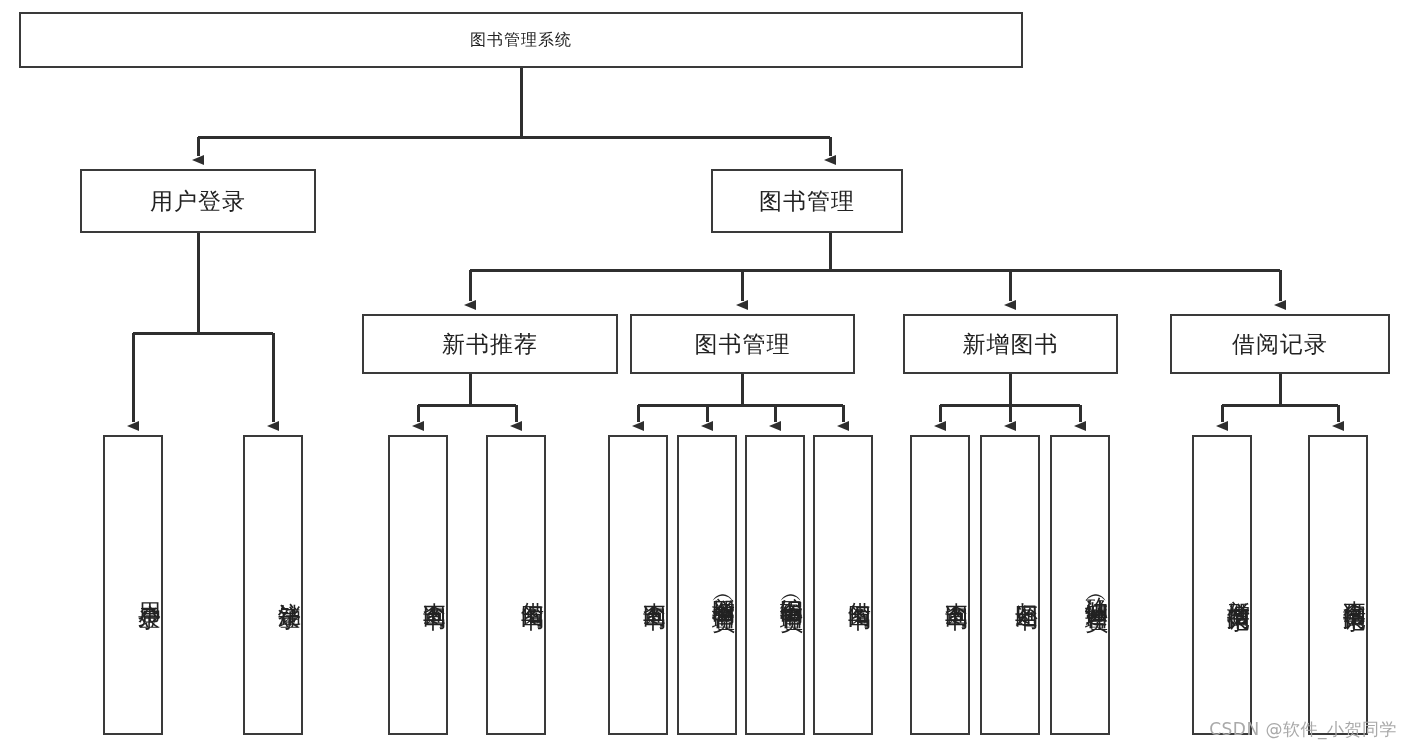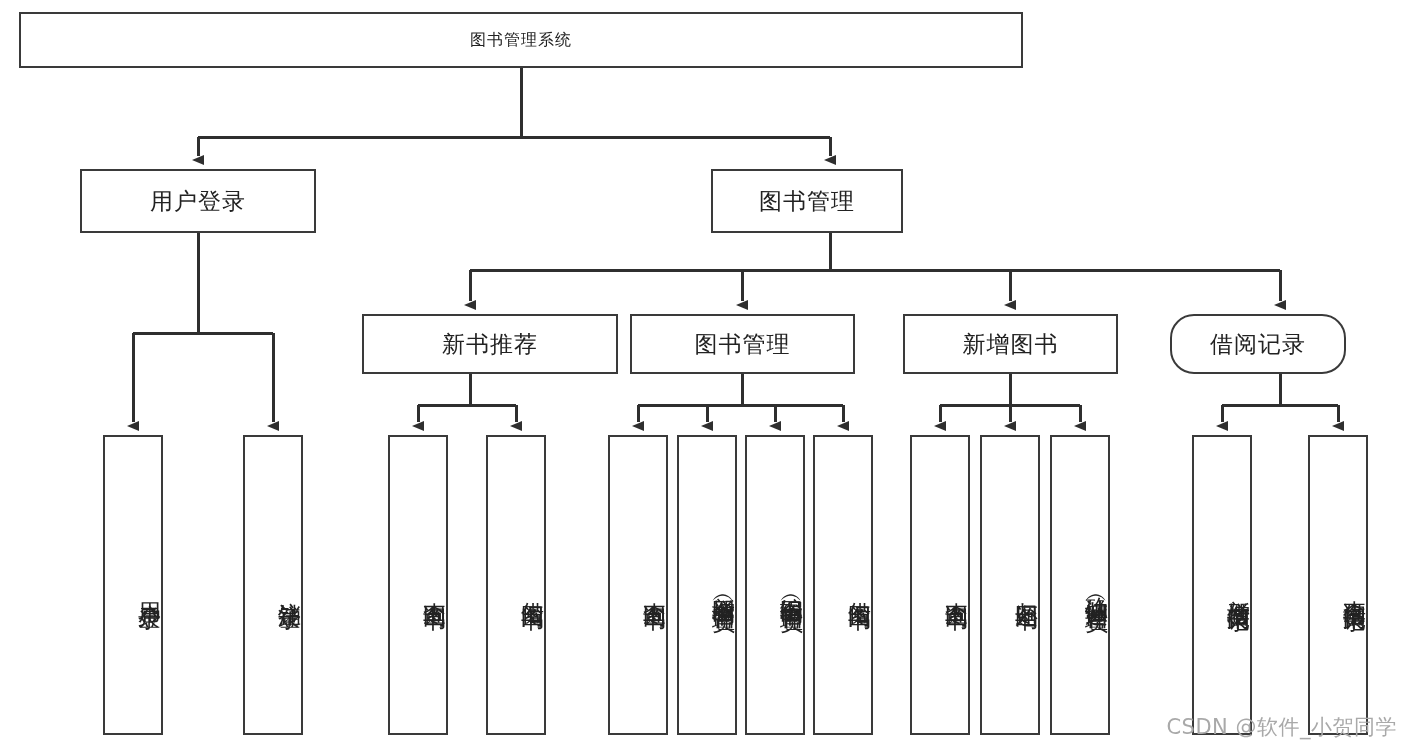--- a/index.html
+++ b/index.html
@@ -55,21 +55,21 @@
   }
   .node-v .vlabel {
     writing-mode: vertical-rl;
     text-orientation: upright;
     display: block;
   }
   #watermark {
     position: absolute;
     right: 8px;
     bottom: 6px;
-    font-size: 21px;
+    font-size: 17px;
     color: #a9a9a9;
     white-space: nowrap;
     letter-spacing: 0.5px;
   }
 </style>
 </head>
 <body>
 
 <div id="diagram-root">
 
@@ -138,21 +138,21 @@
 
   <div class="node node-h" style="left:362px; top:314px; width:256px; height:60px;align-items:center;">
     <span>新书推荐</span>
   </div>
   <div class="node node-h" style="left:630px; top:314px; width:225px; height:60px;">
     <span>图书管理</span>
   </div>
   <div class="node node-h" style="left:903px; top:314px; width:215px; height:60px;">
     <span>新增图书</span>
   </div>
-  <div class="node node-h" style="left:1170px; top:314px; width:176px; height:60px;border-radius:24px;">
+  <div class="node node-h" style="left:1170px; top:314px; width:220px; height:60px;">
     <span>借阅记录</span>
   </div>
 
   <div class="node node-v" style="left:103px; top:435px; width:60px; height:300px;">
     <span class="vlabel">用户登录</span>
   </div>
   <div class="node node-v" style="left:243px; top:435px; width:60px; height:300px;">
     <span class="vlabel">注销登录</span>
   </div>
 

